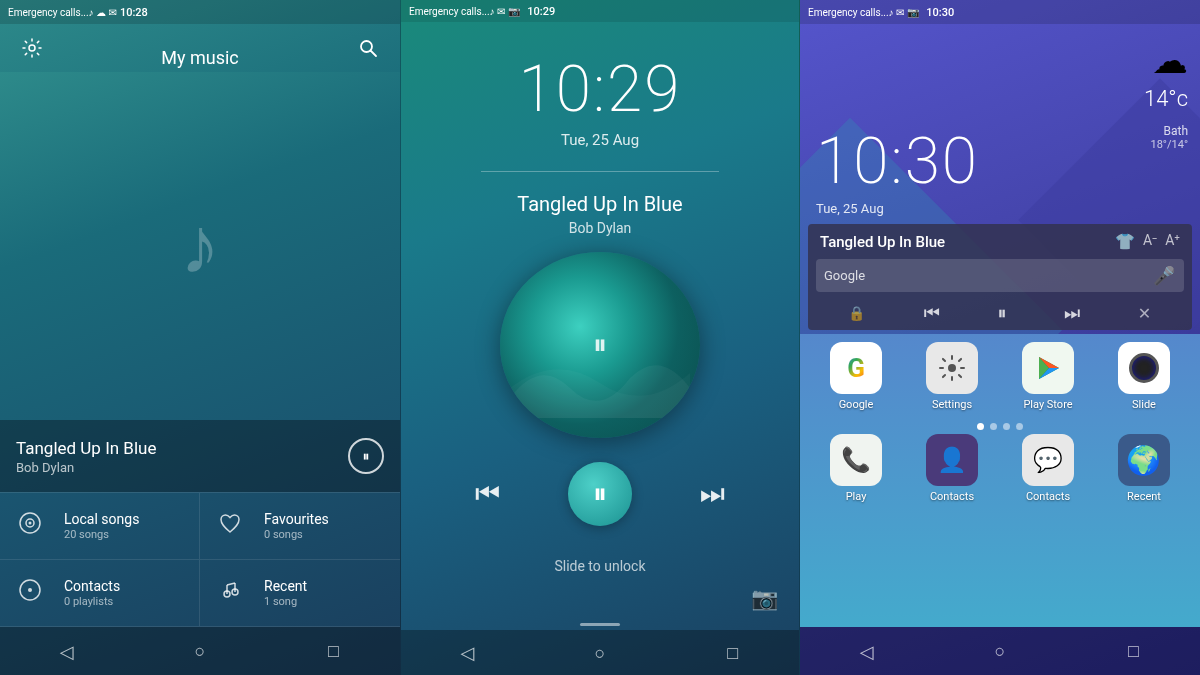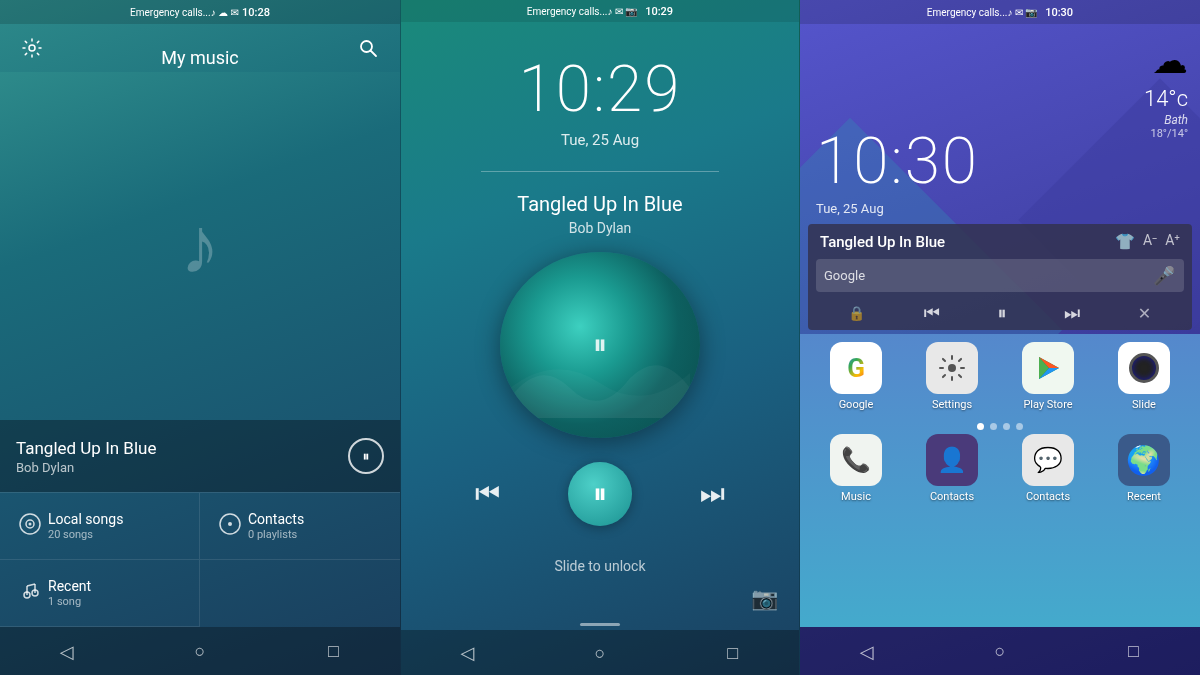--- a/index.html
+++ b/index.html
@@ -24,21 +24,21 @@
 
     .panel-1 {
       background: linear-gradient(160deg, #2d8a8a 0%, #1a6b7a 30%, #1a5570 60%, #1a3d5c 100%);
     }
 
     
     .status-bar {
       height: 24px;
       display: flex;
       align-items: center;
-      justify-content: center;
+      justify-content: flex-start;
       padding: 0 8px;
       font-size: 10px;
       color: #fff;
       background: rgba(0,0,0,0.15);
     }
     .status-left { display: flex; align-items: center; gap: 4px; }
     .status-right { display: flex; align-items: center; gap: 3px; }
 
     
     .top-bar {
@@ -115,22 +115,22 @@
     }
 
     
     .menu-grid {
       display: grid;
       grid-template-columns: 1fr 1fr;
       border-top: 1px solid rgba(255,255,255,0.1);
     }
     .menu-item {
       display: flex;
-      align-items: flex-end;
-      gap: 4px;
+      align-items: flex-start;
+      gap: 20px;
       padding: 18px 16px;
       border-right: 1px solid rgba(255,255,255,0.1);
       border-bottom: 1px solid rgba(255,255,255,0.1);
       cursor: pointer;
     }
     .menu-item:nth-child(2n) { border-right: none; }
     .menu-icon {
       font-size: 22px;
       color: rgba(255,255,255,0.8);
       width: 28px;
@@ -322,22 +322,21 @@
       margin-bottom: 4px;
     }
     .weather-temp {
       font-size: 22px;
       color: #fff;
       font-weight: 300;
     }
     .weather-city {
       font-size: 12px;
       color: rgba(255,255,255,0.8);
-      margin-top: 2px;
-      font-style: italic;
+      margin-top: 13px;
     }
     .weather-range {
       font-size: 11px;
       color: rgba(255,255,255,0.7);
     }
 
     
     .notif-card {
       background: rgba(50,50,80,0.85);
       margin: 0 8px 4px;
@@ -594,20 +593,31 @@
           <circle cx="12" cy="12" r="4" stroke="rgba(255,255,255,0.8)" stroke-width="1.5"></circle>
           <circle cx="12" cy="12" r="1.5" fill="rgba(255,255,255,0.8)"></circle>
         </svg>
       </div>
       <div>
         <div class="menu-text-title">Local songs</div>
         <div class="menu-text-sub">20 songs</div>
       </div>
     </div>
 
+    <div class="menu-item">
+      <div class="menu-icon">
+        <svg width="24" height="24" viewBox="0 0 24 24" fill="none">
+          <path d="M12 21C12 21 3 14 3 8.5C3 6 5 4 7.5 4C9 4 10.5 4.8 12 6.5C13.5 4.8 15 4 16.5 4C19 4 21 6 21 8.5C21 14 12 21 12 21Z" stroke="rgba(255,255,255,0.8)" stroke-width="1.5"></path>
+        </svg>
+      </div>
+      <div>
+        <div class="menu-text-title">Favourites</div>
+        <div class="menu-text-sub">0 songs</div>
+      </div>
+    </div>
 
     <div class="menu-item">
       <div class="menu-icon">
         <svg width="24" height="24" viewBox="0 0 24 24" fill="none">
           <circle cx="12" cy="12" r="10" stroke="rgba(255,255,255,0.8)" stroke-width="1.5"></circle>
           <circle cx="12" cy="12" r="2" fill="rgba(255,255,255,0.8)"></circle>
         </svg>
       </div>
       <div>
         <div class="menu-text-title">Contacts</div>
@@ -786,21 +796,21 @@
         <div class="dot"></div>
         <div class="dot"></div>
       </div>
 
       <div class="app-row">
 
         <div class="app-item">
           <div class="app-icon icon-phone">
             <span class="phone-icon-inner">📞</span>
           </div>
-          <span class="app-label">Music</span>
+          <span class="app-label">Play</span>
         </div>
 
         <div class="app-item">
           <div class="app-icon icon-contacts">
             <span class="contacts-inner">👤</span>
           </div>
           <span class="app-label">Contacts</span>
         </div>
 
         <div class="app-item">

